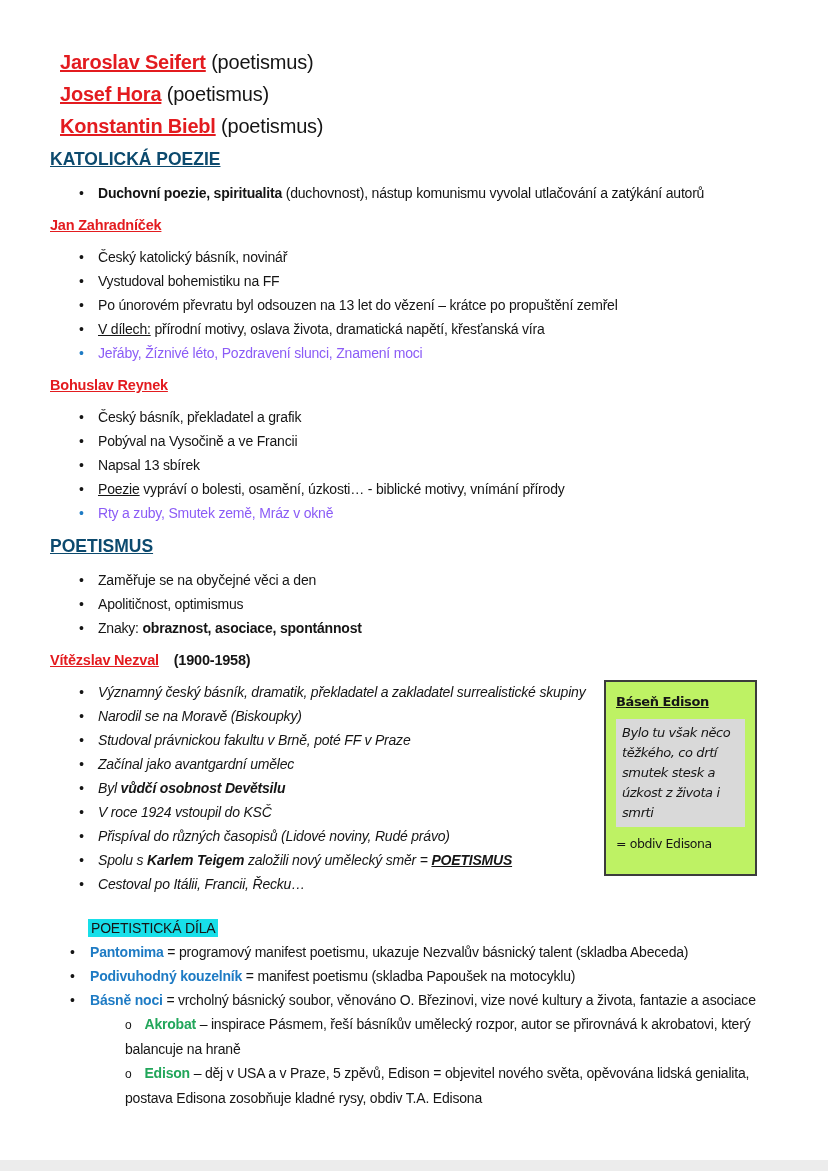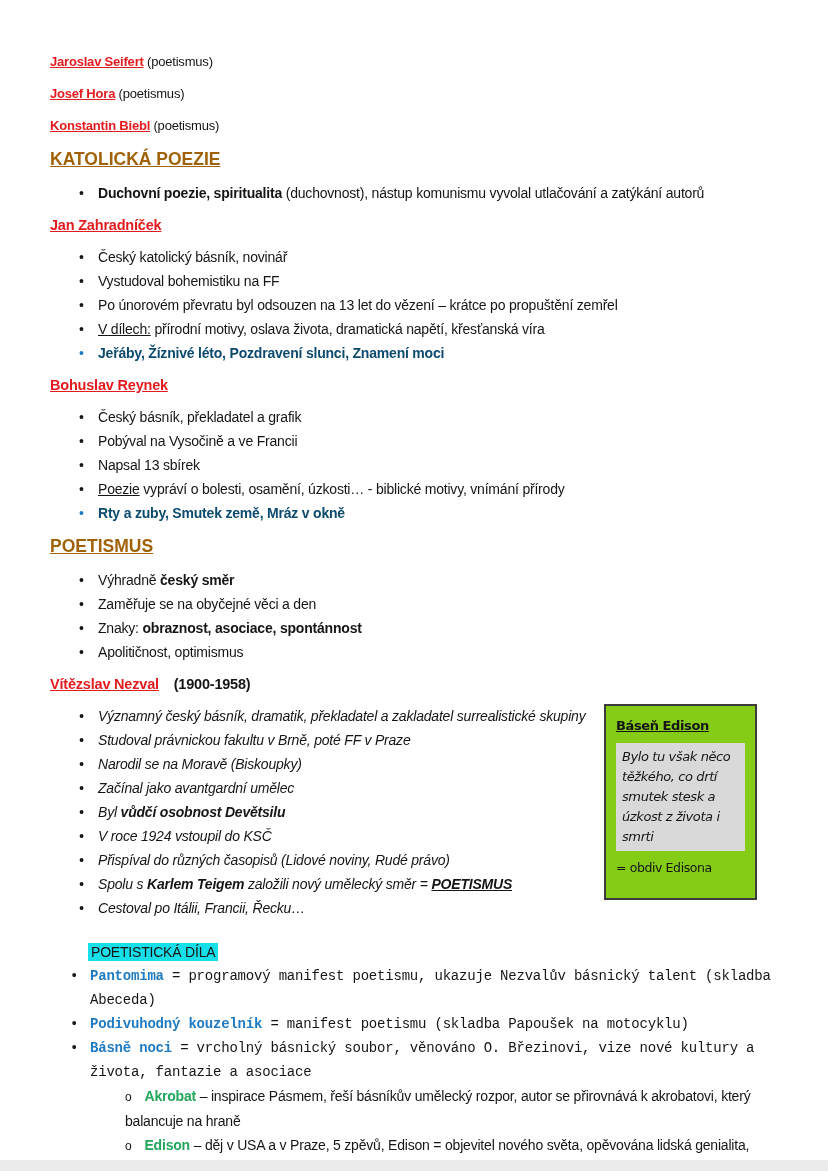--- a/index.html
+++ b/index.html
@@ -8,59 +8,59 @@
     width:828px;height:1171px;
     background:#ffffff;
     box-sizing:border-box;
     padding:50px 40px 0 50px;
     font-family:"Liberation Sans",sans-serif;
     font-size:14px;
     letter-spacing:-0.2px;
     color:#151515;
     overflow:hidden;
   }
-  .author{margin:0 0 8px 0;line-height:24px;font-size:13px;}
+  .author{margin:0 0 8px 10px;line-height:24px;font-size:20px;}
   .red-u{color:#e31b1f;font-weight:bold;text-decoration:underline;}
   .u{text-decoration:underline;}
   .b{font-weight:bold;}
   h2{
     margin:8px 0 9px 0;
     font-size:17.5px;line-height:26px;
-    color:#a16207;text-decoration:underline;
+    color:#0c4a6e;text-decoration:underline;
     letter-spacing:0;
   }
   h3{margin:2px 0 8px 0;font-size:14.5px;line-height:24px;font-weight:bold;color:#151515;}
   h3 .h3rest{font-weight:bold;color:#151515;margin-left:11px;}
   ul{list-style:none;margin:0 0 8px 0;padding:0;}
   ul.l1 li{position:relative;padding-left:48px;line-height:24px;}
   ul.l1 li::before{content:"\2022";position:absolute;left:29px;top:0;font-size:14px;}
   ul.l1 li.blue::before{color:#1e7bc4;}
-  .blue-b{color:#0c4a6e;font-weight:bold;}
+  .blue-b{color:#8b5cf6;font-weight:normal;}
   ul.works{margin:0;}
-  ul.works li{position:relative;padding-left:40px;line-height:24px;font-family:Liberation Mono, monospace;}
+  ul.works li{position:relative;padding-left:40px;line-height:24px;}
   ul.works li::before{content:"\2022";position:absolute;left:20px;top:0;font-size:14px;}
   .wt{color:#1e7bc4;font-weight:bold;}
   ul.sub{margin:0;}
   ul.sub li{padding-left:75px;line-height:24px;}
   ul.sub li::before{content:"o";font-size:12px;margin-right:13px;}
   .gt{color:#21a65a;font-weight:bold;}
   .hl-line{margin-left:38px;line-height:24px;margin-top:20px;}
   .hl{background:#17dfe9;padding:1px 3px;}
   .tight{margin-bottom:8px;font-style:italic;}
   .nezval{position:relative;}
   .ebox{
     float:right;
     width:153px;min-height:196px;
     box-sizing:border-box;
     border:2px solid #3c3c3c;
     margin:0 31px 12px 12px;
     padding:12px 10px 10px 10px;
     font-family:"DejaVu Sans",sans-serif;
     letter-spacing:-0.4px;
-    background:#84cc16;
+    background:#bef264;
   }
   .ebox-title{font-size:13px;font-weight:bold;text-decoration:underline;margin-bottom:10px;}
   .ebox-quote{background:#d9d9d9;font-style:italic;font-size:13px;line-height:20px;padding:4px 6px;}
   .ebox-note{font-size:12.5px;margin-top:9px;}
   .page-edge{position:absolute;left:0;right:0;bottom:0;height:11px;background:#ececec;}
 </style>
 </head>
 <body>
 
 <div class="page">
@@ -87,39 +87,38 @@
   <ul class="l1">
     <li><span>Český básník, překladatel a grafik</span></li>
     <li><span>Pobýval na Vysočině a ve Francii</span></li>
     <li><span>Napsal 13 sbírek</span></li>
     <li><span class="u">Poezie</span><span> vypráví o bolesti, osamění, úzkosti… - biblické motivy, vnímání přírody</span></li>
     <li class="blue"><span class="blue-b">Rty a zuby, Smutek země, Mráz v okně</span></li>
   </ul>
 
   <h2>POETISMUS</h2>
   <ul class="l1">
-    <li><span>Výhradně </span><span class="b">český směr</span></li>
     <li><span>Zaměřuje se na obyčejné věci a den</span></li>
+    <li><span>Apolitičnost, optimismus</span></li>
     <li><span>Znaky: </span><span class="b">obraznost, asociace, spontánnost</span></li>
-    <li><span>Apolitičnost, optimismus</span></li>
   </ul>
 
   <section class="nezval">
     <h3><span class="red-u">Vítězslav Nezval</span><span class="h3rest"> (1900-1958)</span></h3>
 
     <aside class="ebox">
       <div class="ebox-title">Báseň Edison</div>
       <div class="ebox-quote">Bylo tu však něco těžkého, co drtí smutek stesk a úzkost z života i smrti</div>
       <div class="ebox-note">= obdiv Edisona</div>
     </aside>
 
     <ul class="l1 tight">
       <li><span>Významný český básník, dramatik, překladatel a zakladatel surrealistické skupiny</span></li>
+      <li><span>Narodil se na Moravě (Biskoupky)</span></li>
       <li><span>Studoval právnickou fakultu v Brně, poté FF v Praze</span></li>
-      <li><span>Narodil se na Moravě (Biskoupky)</span></li>
       <li><span>Začínal jako avantgardní umělec</span></li>
       <li><span>Byl </span><span class="b">vůdčí osobnost Devětsilu</span></li>
       <li><span>V roce 1924 vstoupil do KSČ</span></li>
       <li><span>Přispíval do různých časopisů (Lidové noviny, Rudé právo)</span></li>
       <li><span>Spolu s </span><span class="b">Karlem Teigem</span><span> založili nový umělecký směr = </span><span class="b u">POETISMUS</span></li>
       <li><span>Cestoval po Itálii, Francii, Řecku…</span></li>
     </ul>
 
     <div class="hl-line"><span class="hl">POETISTICKÁ DÍLA</span></div>
 

